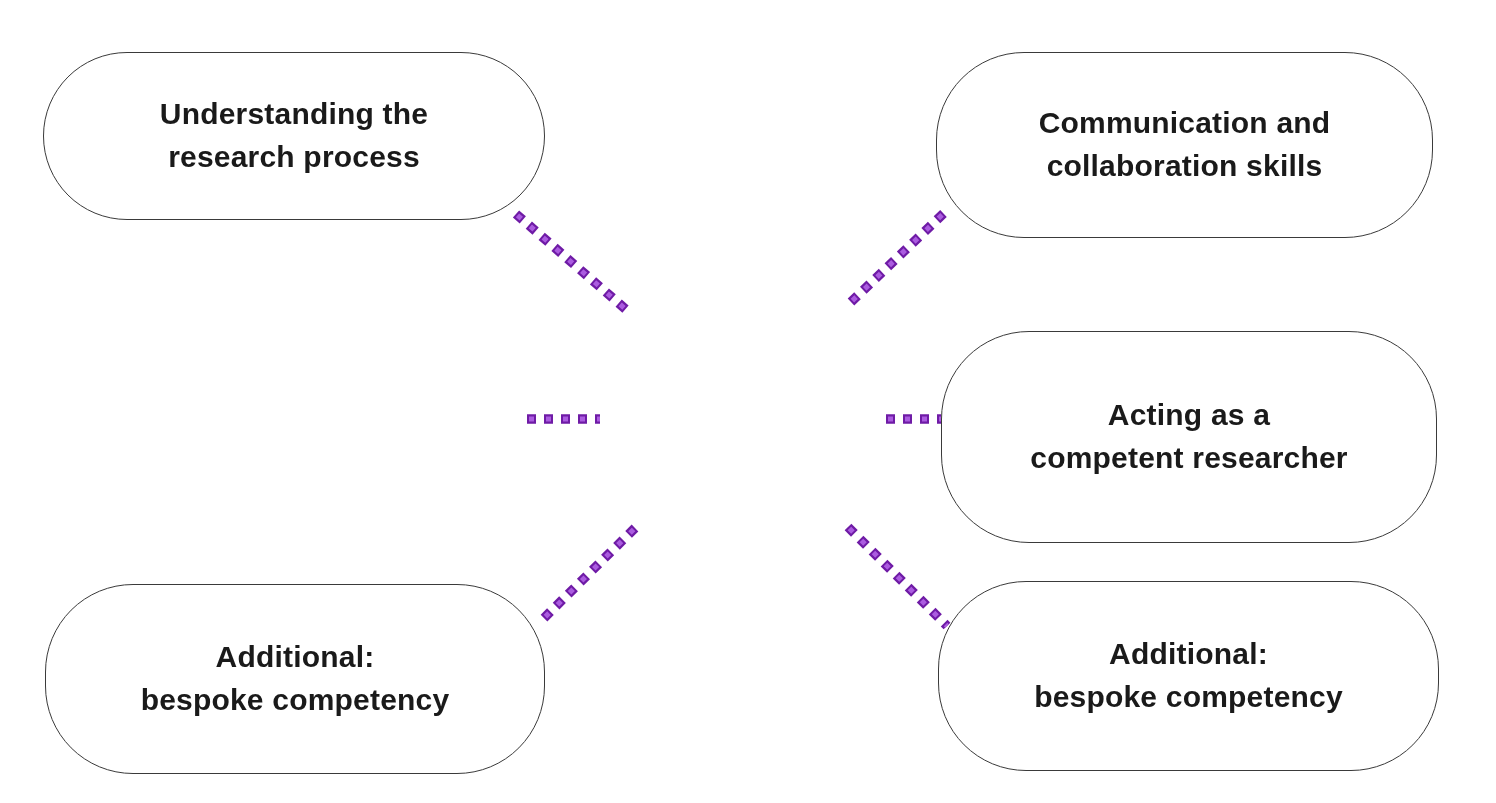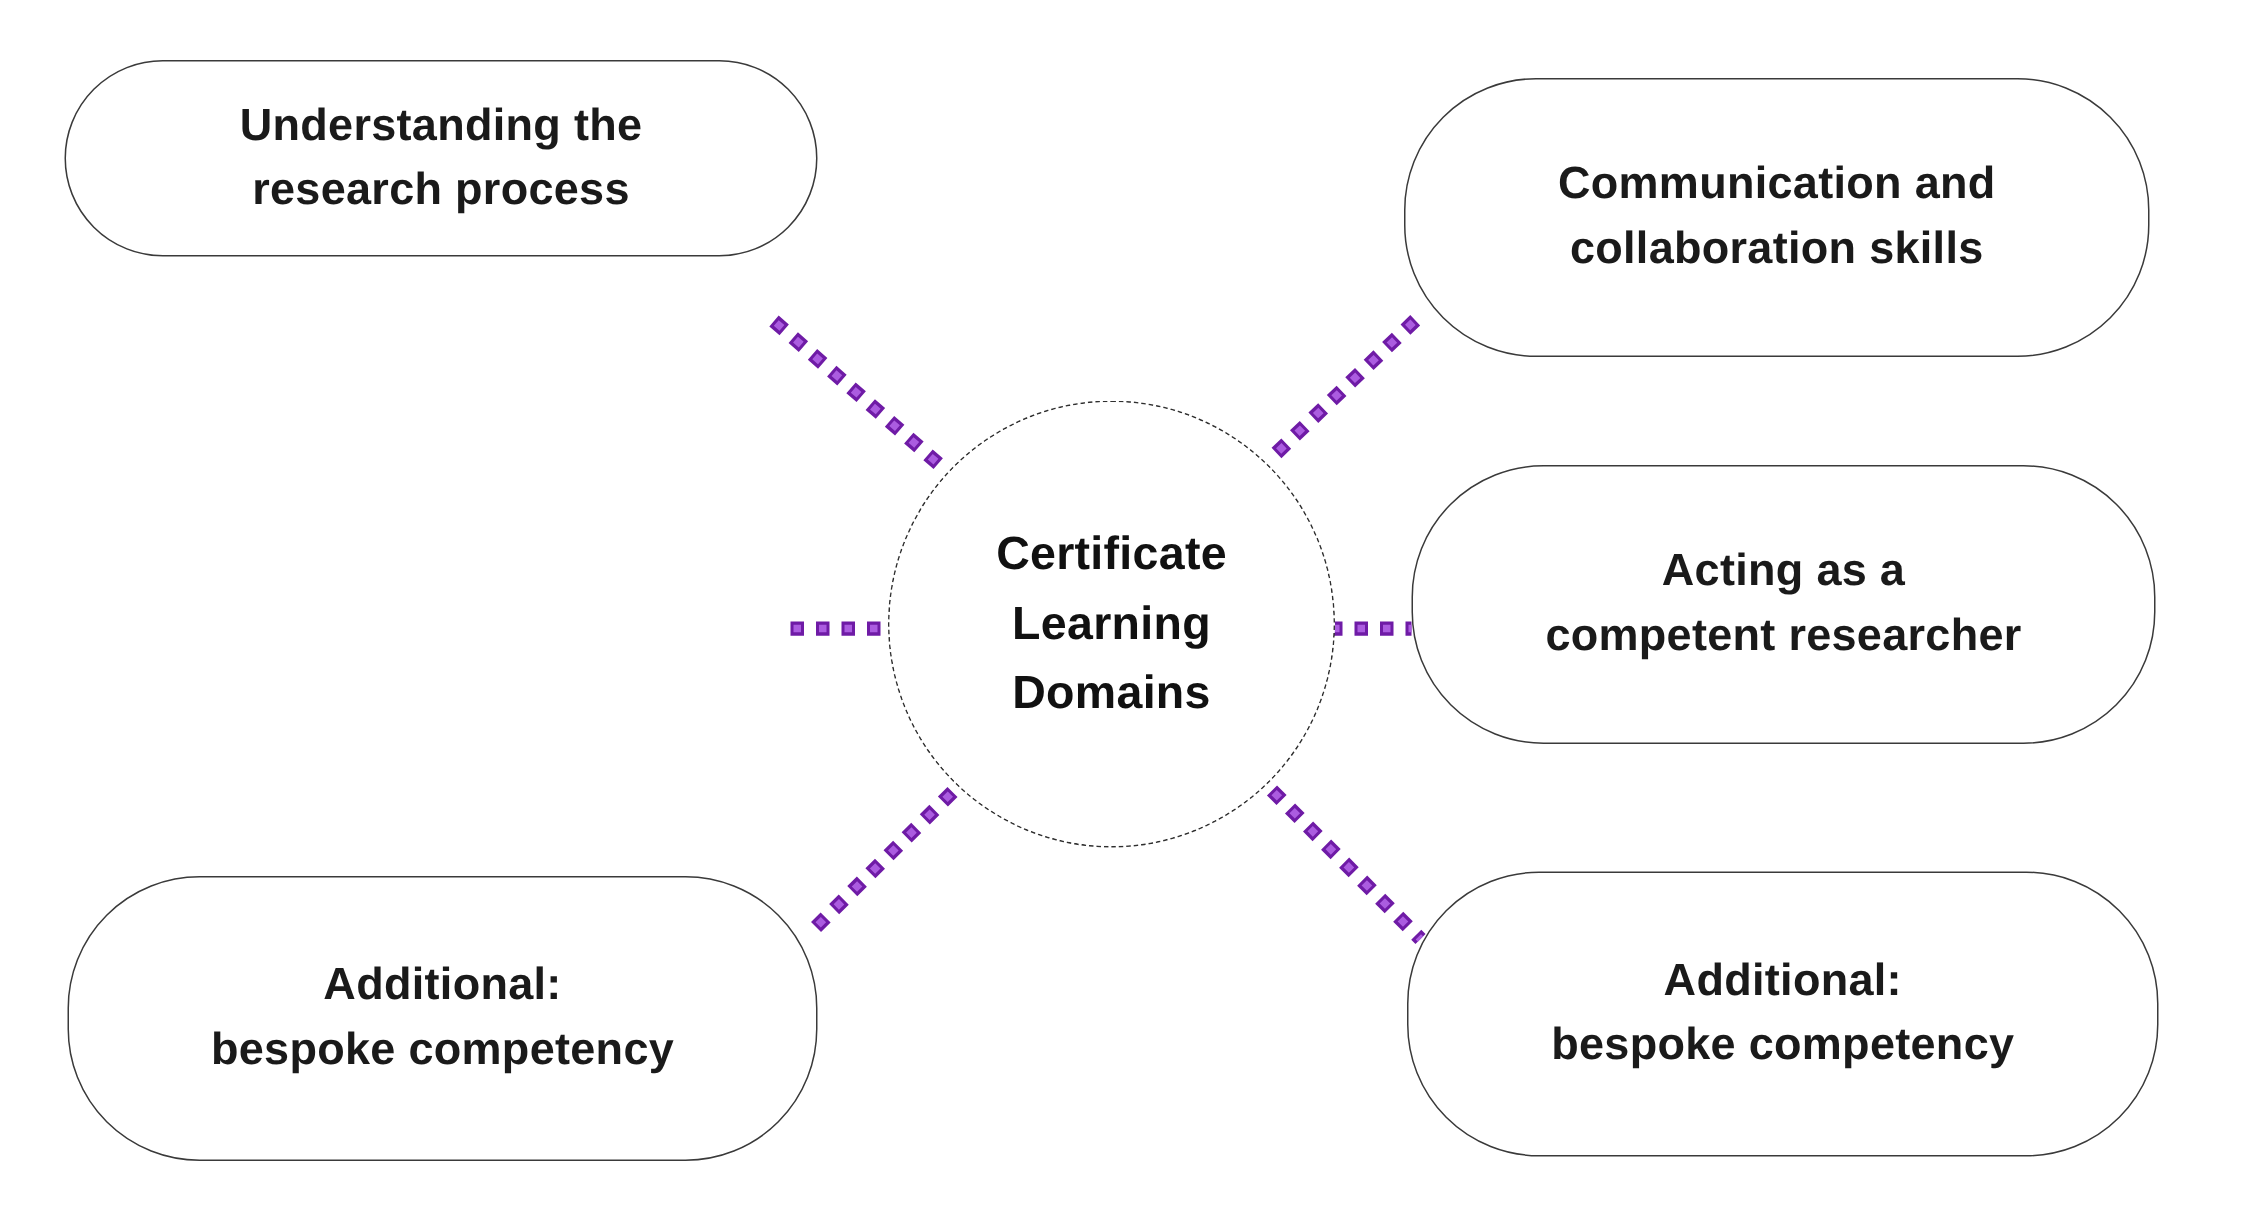--- a/index.html
+++ b/index.html
@@ -58,25 +58,25 @@
   }
   .center-label {
     font-size: 31px;
     font-weight: 700;
     line-height: 1.5;
     color: #111111;
     white-space: pre-line;
     letter-spacing: 0.2px;
   }
   
-  .box-tl { left: 43px;  top: 40px;  width: 502px; height: 131px; }
+  .box-tl { left: 43px;  top: 52px;  width: 502px; height: 168px; }
   .box-ml { left: 30px;  top: 316px; width: 503px; height: 186px; }
   .box-bl { left: 45px;  top: 584px; width: 500px; height: 190px; }
   .box-tr { left: 936px; top: 52px;  width: 497px; height: 186px; }
-  .box-mr { left: 941px; top: 310px; width: 496px; height: 186px; }
+  .box-mr { left: 941px; top: 331px; width: 496px; height: 212px; }
   .box-br { left: 938px; top: 581px; width: 501px; height: 190px; }
 </style>
 </head>
 <body>
 
 <div class="canvas">
 
   <svg class="connector-layer" viewBox="0 0 1496 803" xmlns="http://www.w3.org/2000/svg">
 
     <g>
@@ -129,19 +129,14 @@
   <div class="node-box box-mr">
     <div class="node-label">Acting as a
 competent researcher</div>
   </div>
 
   <div class="node-box box-br">
     <div class="node-label">Additional:
 bespoke competency</div>
   </div>
 
-  <div class="center-circle">
-    <div class="center-label">Certificate
-Learning
-Domains</div>
-  </div>
 
 </div>
 
 </body></html>

